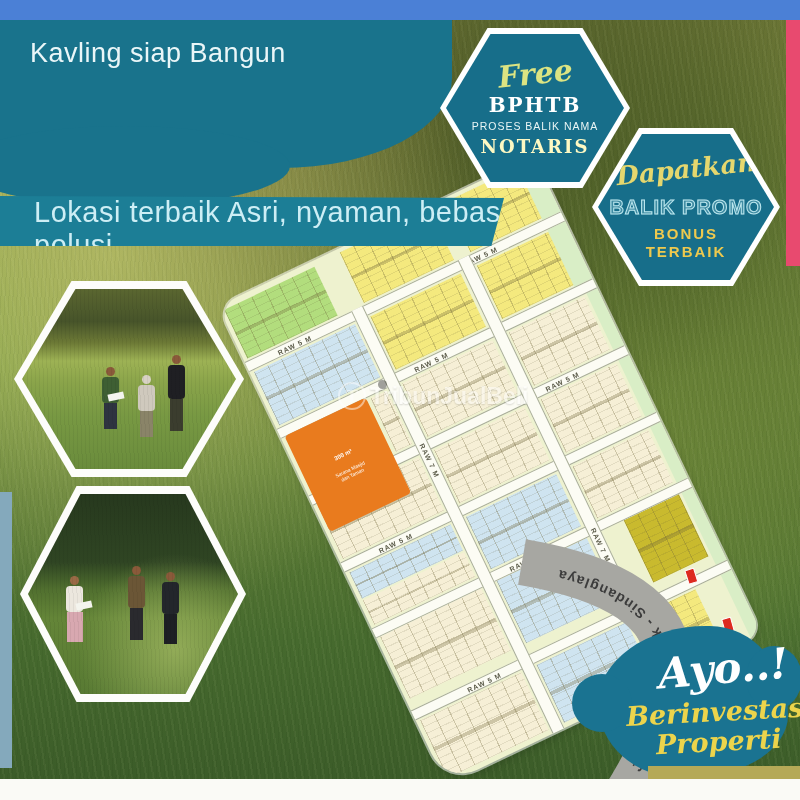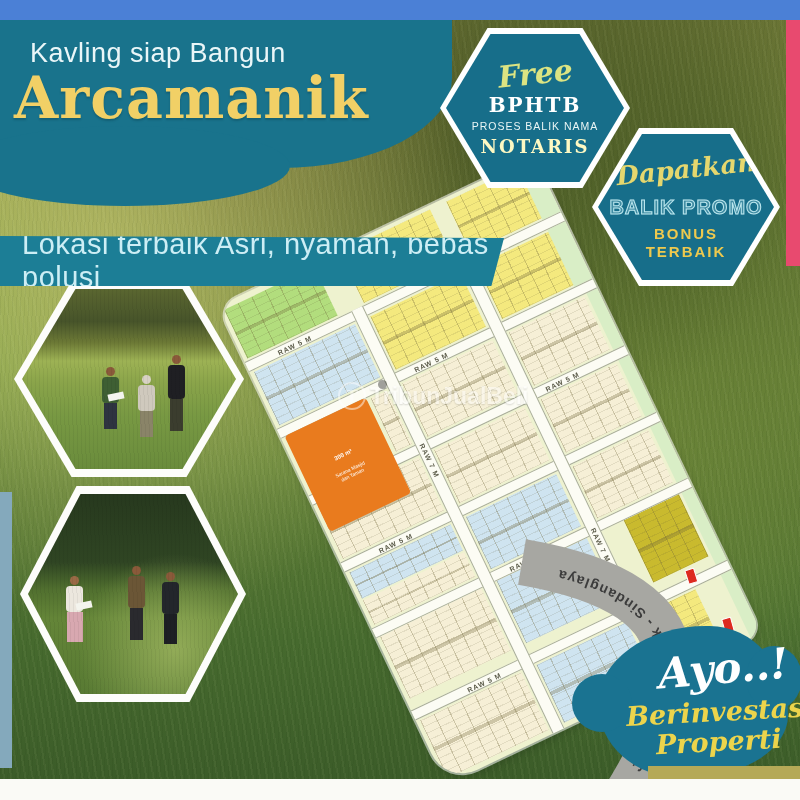--- a/index.html
+++ b/index.html
@@ -22,22 +22,22 @@
   .pinkstrip{position:absolute;left:786px;top:20px;width:14px;height:246px;background:#e84a6f;z-index:29;}
   .leftstrip{position:absolute;left:0;top:492px;width:12px;height:276px;background:#84a9bc;z-index:3;}
   .header-blob{position:absolute;left:0;top:20px;width:452px;height:148px;background:#19738c;
     border-radius:0 0 38% 0 / 0 0 90px 0;z-index:25;}
   .header-blob::after{content:"";position:absolute;left:-40px;bottom:-38px;width:330px;height:80px;
     background:#19738c;border-radius:50%;}
   .kicker{position:absolute;left:30px;top:18px;font-size:27px;color:#eaf6f8;letter-spacing:.5px;}
   .title{position:absolute;left:14px;top:44px;font-family:"DejaVu Serif","Liberation Serif",serif;
     font-weight:bold;font-size:57px;color:#f1d066;letter-spacing:1px;text-shadow:0 2px 2px rgba(0,40,50,.25);}
   .tagline{position:absolute;left:0;top:196px;width:504px;height:50px;background:#1c7e96;z-index:26;
-    display:flex;align-items:center;padding-left:22px;box-sizing:border-box;
-    clip-path:polygon(0 0,100% 4%,97.5% 100%,0 100%);margin-top:40px;}
+    display:flex;align-items:flex-start;padding-left:34px;box-sizing:border-box;
+    clip-path:polygon(0 0,100% 4%,97.5% 100%,0 100%);}
   .tagline span{font-size:29px;color:#cdeef5;letter-spacing:.5px;}
   
   .hex{clip-path:polygon(25% 0,75% 0,100% 50%,75% 100%,25% 100%,0 50%);}
   .badge{position:absolute;z-index:28;}
   .badge .outer{position:absolute;inset:0;background:#fff;filter:drop-shadow(0 2px 3px rgba(0,0,0,.2));}
   .badge .inner{position:absolute;inset:6px;background:#176e8a;display:flex;flex-direction:column;
     align-items:center;justify-content:center;text-align:center;}
   .badge-free{left:440px;top:28px;width:190px;height:160px;}
   .badge-promo{left:592px;top:128px;width:188px;height:158px;}
   .script{font-family:"DejaVu Serif","Liberation Serif",serif;font-style:italic;font-weight:bold;}
@@ -194,21 +194,20 @@
   </svg>
 
   <div class="watermark">
     <div class="wm-logo">T</div>
     <div class="wm-text">TribunJualBeli</div>
     <div class="wm-dot"></div>
   </div>
 
   <div class="header-blob">
     <div class="kicker">Kavling siap Bangun</div>
-    <div class="title">Arcamanik</div>
   </div>
   <div class="tagline">
     <span>Lokasi terbaik Asri, nyaman, bebas polusi</span>
   </div>
   <div class="topbar"></div>
   <div class="pinkstrip"></div>
 
   <div class="badge badge-free">
     <div class="outer hex"></div>
     <div class="inner hex">

